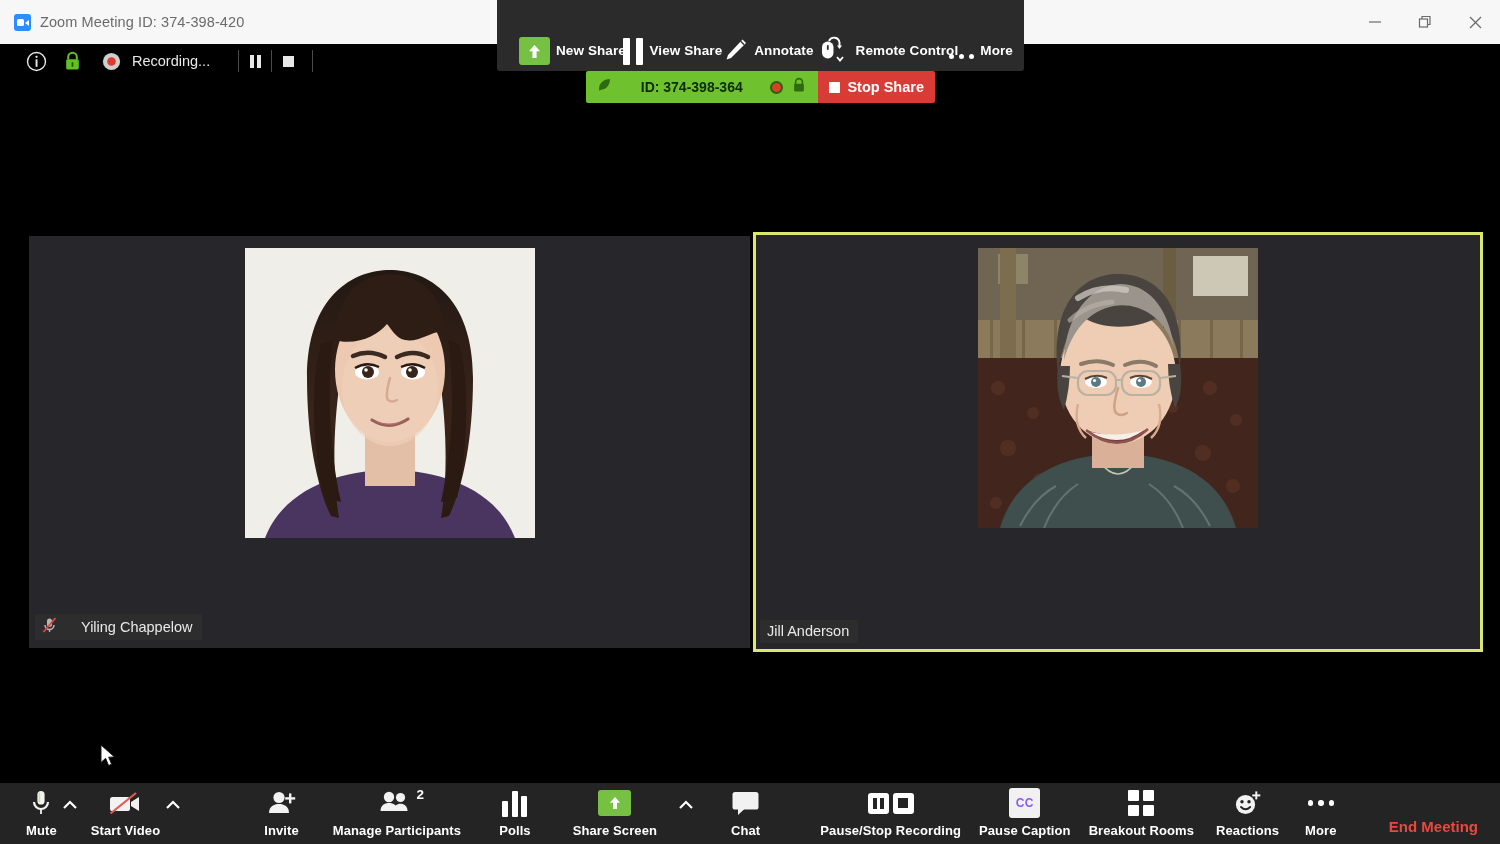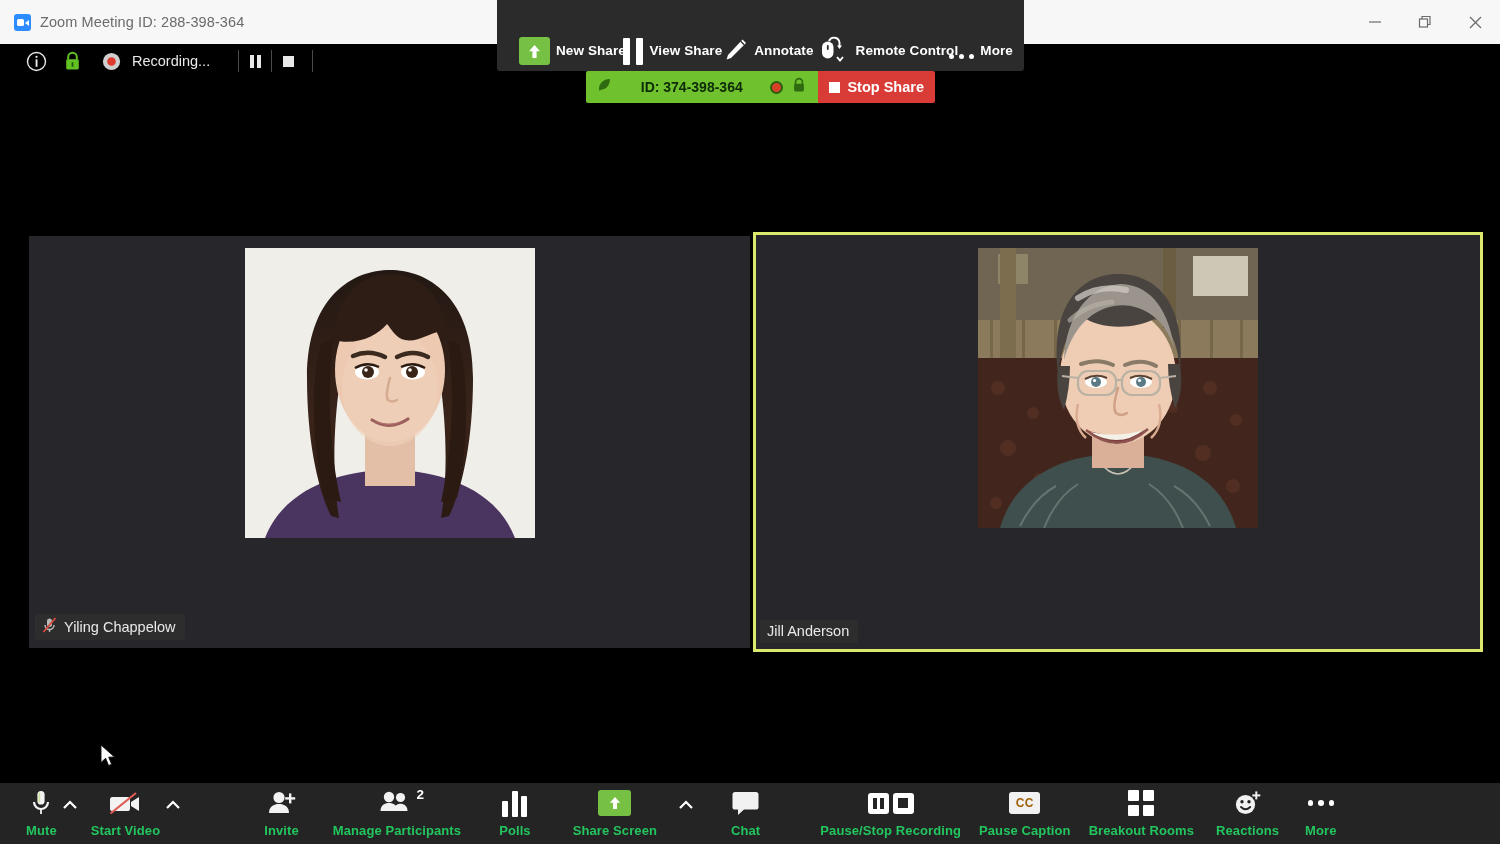--- a/index.html
+++ b/index.html
@@ -180,21 +180,21 @@
     overflow: hidden;
   }
   #tile-left .video-img { top: 12px; width: 290px; height: 290px; }
   #tile-right .video-img { top: 13px; width: 280px; height: 280px; }
 
   .namelabel {
     position: absolute; bottom: 8px; left: 6px;
     background: rgba(48,48,48,.78);
     color: #e9e9e9; font-size: 14.5px;
     padding: 3px 9px 4px 7px;
-    display: flex; align-items: center; gap: 7px;
+    display: flex; align-items: center; gap: 24px;
     border-radius: 2px; white-space: nowrap;
   }
   #tile-right .namelabel { left: 4px; bottom: 6px; }
 
   
   .bottombar {
     position: absolute; left: 0; bottom: 0;
     width: 1500px; height: 61px;
     background: #242424;
     display: flex; align-items: center;
@@ -203,35 +203,35 @@
   .bb-btn {
     display: flex; flex-direction: column; align-items: center;
     justify-content: flex-end;
     padding: 0 0 6px 0; height: 61px;
     position: relative;
   }
   .bb-ico {
     height: 30px; display: flex; align-items: center; justify-content: center;
   }
   .bb-lbl {
-    color: #22c55e; font-size: 13px; font-weight: bold;
+    color: #ffffff; font-size: 13px; font-weight: bold;
     margin-top: 5px; white-space: nowrap; letter-spacing: .1px;
   }
   .caret {
     width: 26px; height: 61px;
     display: flex; align-items: center; justify-content: center;
     padding-bottom: 16px;
   }
   .badge {
     position: absolute; color: #fff; font-size: 13.5px; font-weight: bold;
   }
   .ccbox {
-    width: 31px; height: 22px; background: #f1f1f1; border-radius: 3px;
+    width: 31px; height: 30px; background: #f1f1f1; border-radius: 3px;
     display: flex; align-items: center; justify-content: center;
-    color: #a16207; font-size: 12px; font-weight: bold; letter-spacing: .5px;
+    color: #8b5cf6; font-size: 12px; font-weight: bold; letter-spacing: .5px;
   }
   .grid4 {
     display: grid; grid-template-columns: 11px 11px; grid-template-rows: 11px 11px;
     gap: 4px;
   }
   .grid4 i { display: block; background: #fff; border-radius: 1px; }
   .bars3 { display: flex; align-items: flex-end; gap: 3.5px; height: 27px; }
   .bars3 i { display: block; width: 6px; background: #fff; border-radius: 1px; }
   .pauserec { display: flex; gap: 4px; }
   .pauserec .b {
@@ -254,21 +254,21 @@
   .cursor { position: absolute; left: 100px; top: 700px; z-index: 40; }
 </style>
 </head>
 <body>
 
 <div id="app">
 
   <div class="titlebar">
     <div class="tb-left">
       <div class="tb-appicon"></div>
-      <div class="tb-title">Zoom Meeting ID: 288-398-364</div>
+      <div class="tb-title">Zoom Meeting ID: 374-398-420</div>
     </div>
     <div class="tb-ctrls">
       <div class="tb-btn">
         <svg width="14" height="14" viewBox="0 0 14 14">
             <line x1="1" y1="7" x2="13" y2="7" stroke="#6b6b6b" stroke-width="1.2"></line>
           </svg>
       </div>
       <div class="tb-btn">
         <svg width="15" height="15" viewBox="0 0 15 15">
           <rect x="1.5" y="4" width="8" height="8" fill="none" stroke="#6b6b6b" stroke-width="1.2"></rect>
@@ -730,16 +730,19 @@
             <span class="dots3" style="padding-bottom:0;">
                 <i style="width:5.5px;height:5.5px;"></i>
                 <i style="width:5.5px;height:5.5px;"></i>
                 <i style="width:5.5px;height:5.5px;"></i>
               </span>
           </div>
           <div class="bb-lbl">More</div>
         </div>
       </div>
 
+      <div class="endmeeting">
+        <span class="t">End Meeting</span>
+      </div>
     </div>
 
   </div>
 </div>
 
 </body></html>

